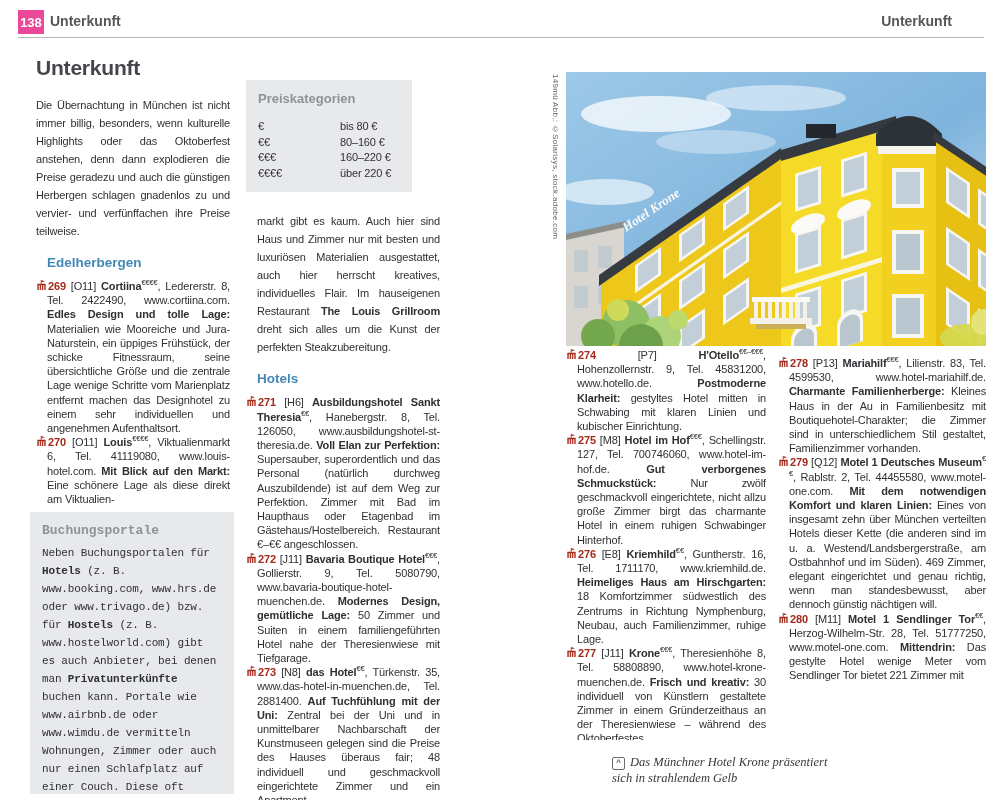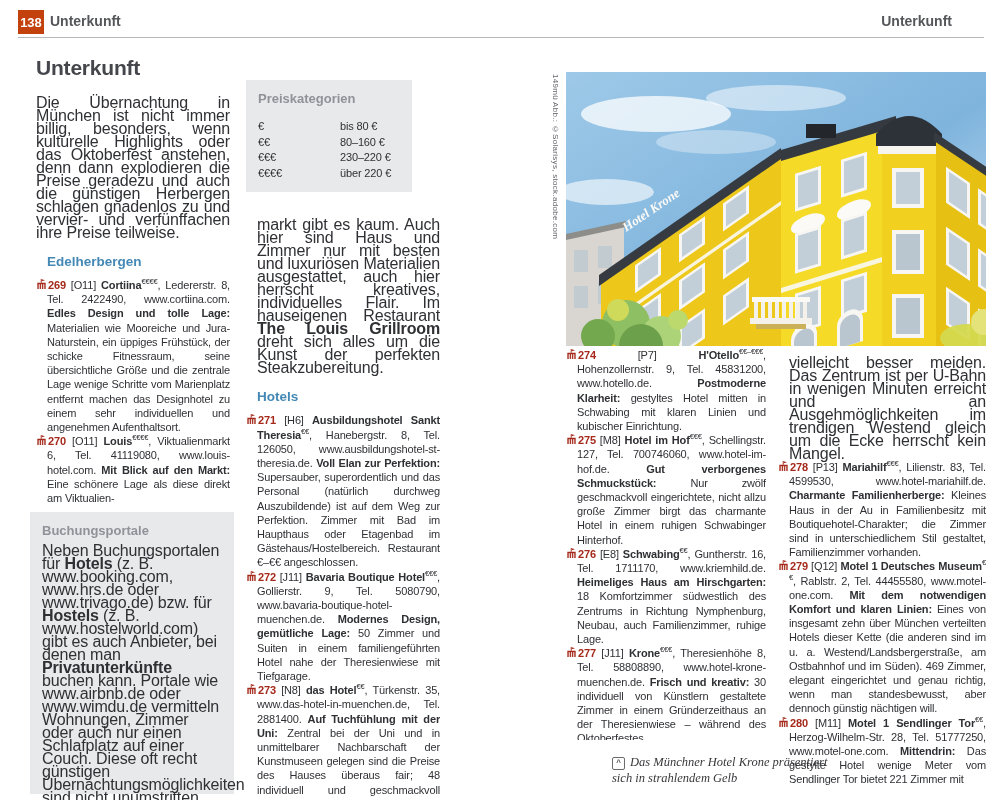--- a/index.html
+++ b/index.html
@@ -1,40 +1,40 @@
 <!DOCTYPE html>
 <html lang="de"><head>
 <meta charset="utf-8">
 <style>
   html,body{margin:0;padding:0;background:#ffffff;}
   .page{position:relative;width:1000px;height:800px;background:#fff;overflow:hidden;
         font-family:"Liberation Sans", sans-serif;color:#2f3034;}
   
-  .pagenum{position:absolute;top:10px;width:26px;height:24px;background:#c2410c;color:#fff;
+  .pagenum{position:absolute;top:10px;width:26px;height:24px;background:#ec4899;color:#fff;
            font-size:13px;font-weight:bold;text-align:center;line-height:26px;}
   .pagenum.left{left:18px;} .pagenum.right{left:1008px;margin-top:20px;}
   .runhead{position:absolute;top:13px;font-size:14px;font-weight:bold;color:#55565a;}
   .runhead.left{left:50px;} .runhead.right{right:48px;}
   .headrule{position:absolute;top:37px;left:18px;width:966px;height:1px;background:#b8b8bb;}
   
   .col{position:absolute;}
   .col1{left:36px;top:56px;width:194px;height:452px;overflow:hidden;}
   .col2{left:246px;top:80px;width:194px;height:724px;overflow:hidden;}
   .col3{left:566px;top:348px;width:200px;height:392px;overflow:hidden;}
   .col4{left:778px;top:356px;width:208px;height:448px;overflow:hidden;}
   .title{font-size:21px;font-weight:bold;color:#45464b;margin:0 0 16px 0;letter-spacing:-.2px;}
-  .body{font-size:16px;line-height:13px;letter-spacing:-.15px;margin:0;}
+  .body{font-size:11px;line-height:18px;letter-spacing:-.15px;margin:0;}
   .just{text-align:justify;}
   .h2blue{font-size:13.5px;font-weight:bold;color:#4489b6;margin:15px 0 9px 0;padding-left:11px;}
   .indent{padding-left:11px;}
   
   .graybox{background:#e8e9eb;padding:11px 12px;box-sizing:border-box;}
   .boxhead{font-size:13px;font-weight:bold;color:#8f9298;margin:0 0 6px 0;}
-  .box1{position:absolute;left:30px;top:512px;width:204px;height:282px;}
-  .pricebox{width:166px;margin-bottom:26px;}
+  .box1{position:absolute;left:30px;top:512px;width:204px;height:282px;font-family:Liberation Mono, monospace;}
+  .pricebox{width:166px;margin-bottom:20px;}
   .pricerows{margin-top:13px;}
   .price-row{display:flex;font-size:11px;line-height:15.6px;letter-spacing:-.15px;}
   .psym{width:82px;}
   
   .entry{font-size:11px;line-height:14.2px;letter-spacing:-.15px;text-align:justify;
          padding-left:11px;text-indent:-11px;}
   .e-icon{display:inline-block;width:11px;height:10px;margin-right:1px;}
   .e-icon svg{display:block;}
   .e-num{color:#a5291b;font-weight:bold;}
   .e-name,.e-high{font-weight:bold;}
@@ -99,21 +99,21 @@
           <div class="price-row">
             <span class="psym">€</span>
             <span class="prange">bis 80 €</span>
           </div>
           <div class="price-row">
             <span class="psym">€€</span>
             <span class="prange">80–160 €</span>
           </div>
           <div class="price-row">
             <span class="psym">€€€</span>
-            <span class="prange">230–220 €</span>
+            <span class="prange">160–220 €</span>
           </div>
           <div class="price-row">
             <span class="psym">€€€€</span>
             <span class="prange">über 220 €</span>
           </div>
         </div>
     </div>
     <p class="body just indent"><span>markt gibt es kaum. Auch hier sind Haus und Zimmer nur mit besten und luxuriösen Materialien ausgestattet, auch hier herrscht kreatives, individuelles Flair. Im hauseigenen Restaurant </span><span style="font-weight: bold;">The Louis Grillroom</span><span> dreht sich alles um die Kunst der perfekten Steakzubereitung.</span></p>
     <h2 class="h2blue">Hotels</h2>
     <div>
@@ -315,38 +315,37 @@
               <rect x="5.1" y="0" width="1.1" height="4.5" fill="#a5291b"></rect>
               <path d="M6.2 0.2 L10.2 1.5 L6.2 2.8 Z" fill="#a5291b"></path>
             </svg></span><span class="e-num">275 </span><span>[M8] </span><span class="e-name">Hotel im Hof</span><sup class="e-price">€€€</sup><span>, Schellingstr. 127, Tel. 700746060, www.hotel-im-hof.de. </span><span class="e-high">Gut verborgenes Schmuckstück:</span><span> Nur zwölf geschmackvoll eingerichtete, nicht allzu große Zimmer birgt das charmante Hotel in einem ruhigen Schwabinger Hinterhof.</span></div>
         <div class="entry"><span class="e-icon"><svg width="11" height="10" viewBox="0 0 12 12" xmlns="http://www.w3.org/2000/svg">
               <rect x="1" y="4.5" width="10" height="7.5" fill="#a5291b"></rect>
               <rect x="2.6" y="6.2" width="1.4" height="5.8" fill="#fff" opacity=".85"></rect>
               <rect x="5.3" y="6.2" width="1.4" height="5.8" fill="#fff" opacity=".85"></rect>
               <rect x="8" y="6.2" width="1.4" height="5.8" fill="#fff" opacity=".85"></rect>
               <rect x="5.1" y="0" width="1.1" height="4.5" fill="#a5291b"></rect>
               <path d="M6.2 0.2 L10.2 1.5 L6.2 2.8 Z" fill="#a5291b"></path>
-            </svg></span><span class="e-num">276 </span><span>[E8] </span><span class="e-name">Schwabing</span><sup class="e-price">€€</sup><span>, Guntherstr. 16, Tel. 1711170, www.kriemhild.de. </span><span class="e-high">Heimeliges Haus am Hirschgarten:</span><span> 18 Komfortzimmer südwestlich des Zentrums in Richtung Nymphenburg, Neubau, auch Familienzimmer, ruhige Lage.</span></div>
+            </svg></span><span class="e-num">276 </span><span>[E8] </span><span class="e-name">Kriemhild</span><sup class="e-price">€€</sup><span>, Guntherstr. 16, Tel. 1711170, www.kriemhild.de. </span><span class="e-high">Heimeliges Haus am Hirschgarten:</span><span> 18 Komfortzimmer südwestlich des Zentrums in Richtung Nymphenburg, Neubau, auch Familienzimmer, ruhige Lage.</span></div>
         <div class="entry"><span class="e-icon"><svg width="11" height="10" viewBox="0 0 12 12" xmlns="http://www.w3.org/2000/svg">
               <rect x="1" y="4.5" width="10" height="7.5" fill="#a5291b"></rect>
               <rect x="2.6" y="6.2" width="1.4" height="5.8" fill="#fff" opacity=".85"></rect>
               <rect x="5.3" y="6.2" width="1.4" height="5.8" fill="#fff" opacity=".85"></rect>
               <rect x="8" y="6.2" width="1.4" height="5.8" fill="#fff" opacity=".85"></rect>
               <rect x="5.1" y="0" width="1.1" height="4.5" fill="#a5291b"></rect>
               <path d="M6.2 0.2 L10.2 1.5 L6.2 2.8 Z" fill="#a5291b"></path>
             </svg></span><span class="e-num">277 </span><span>[J11] </span><span class="e-name">Krone</span><sup class="e-price">€€€</sup><span>, Theresienhöhe 8, Tel. 58808890, www.hotel-krone-muenchen.de. </span><span class="e-high">Frisch und kreativ:</span><span> 30 individuell von Künstlern gestaltete Zimmer in einem Gründerzeithaus an der Theresienwiese – während des Oktoberfestes</span></div>
       </div>
   </div>
 
   <div class="caption">
     <span class="capicon">^</span><span>Das Münchner Hotel Krone präsentiert sich in strahlendem Gelb</span>
   </div>
 
   <div class="col col4">
-    <p class="body just indent">vielleicht besser meiden. Das Zentrum ist per U-Bahn in wenigen Minuten erreicht und an Ausgehmöglichkeiten im trendigen Westend gleich um die Ecke herrscht kein Mangel.</p>
     <div>
         <div class="entry"><span class="e-icon"><svg width="11" height="10" viewBox="0 0 12 12" xmlns="http://www.w3.org/2000/svg">
               <rect x="1" y="4.5" width="10" height="7.5" fill="#a5291b"></rect>
               <rect x="2.6" y="6.2" width="1.4" height="5.8" fill="#fff" opacity=".85"></rect>
               <rect x="5.3" y="6.2" width="1.4" height="5.8" fill="#fff" opacity=".85"></rect>
               <rect x="8" y="6.2" width="1.4" height="5.8" fill="#fff" opacity=".85"></rect>
               <rect x="5.1" y="0" width="1.1" height="4.5" fill="#a5291b"></rect>
               <path d="M6.2 0.2 L10.2 1.5 L6.2 2.8 Z" fill="#a5291b"></path>
             </svg></span><span class="e-num">278 </span><span>[P13] </span><span class="e-name">Mariahilf</span><sup class="e-price">€€€</sup><span>, Lilienstr. 83, Tel. 4599530, www.hotel-mariahilf.de. </span><span class="e-high">Charmante Familienherberge:</span><span> Kleines Haus in der Au in Familienbesitz mit Boutiquehotel-Charakter; die Zimmer sind in unterschiedlichem Stil gestaltet, Familienzimmer vorhanden.</span></div>
         <div class="entry"><span class="e-icon"><svg width="11" height="10" viewBox="0 0 12 12" xmlns="http://www.w3.org/2000/svg">

